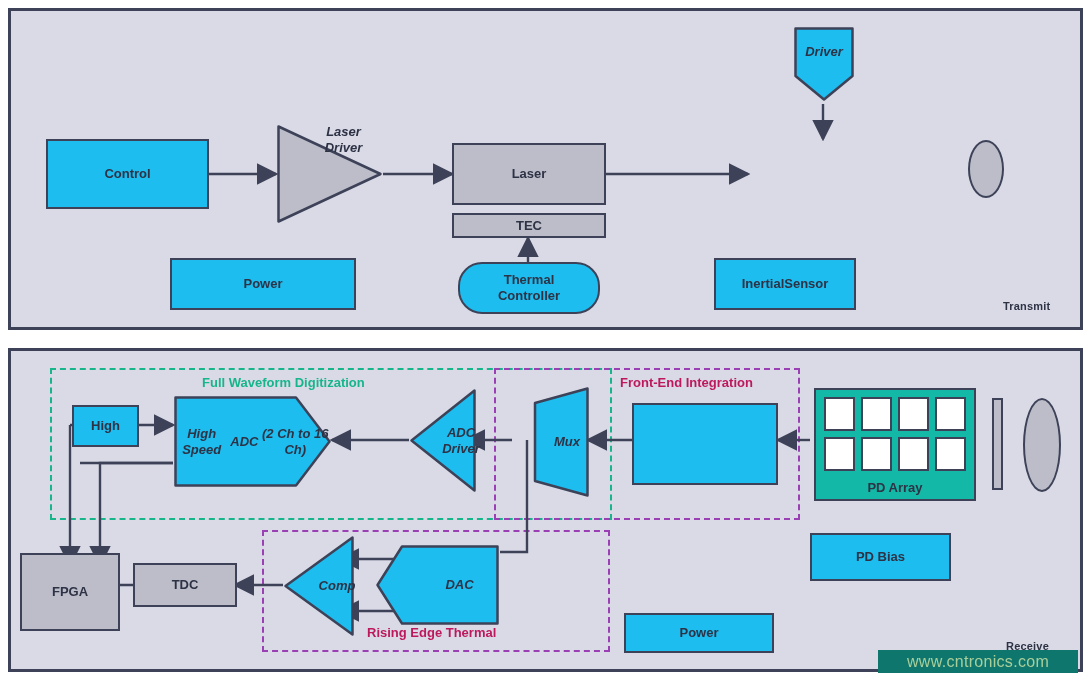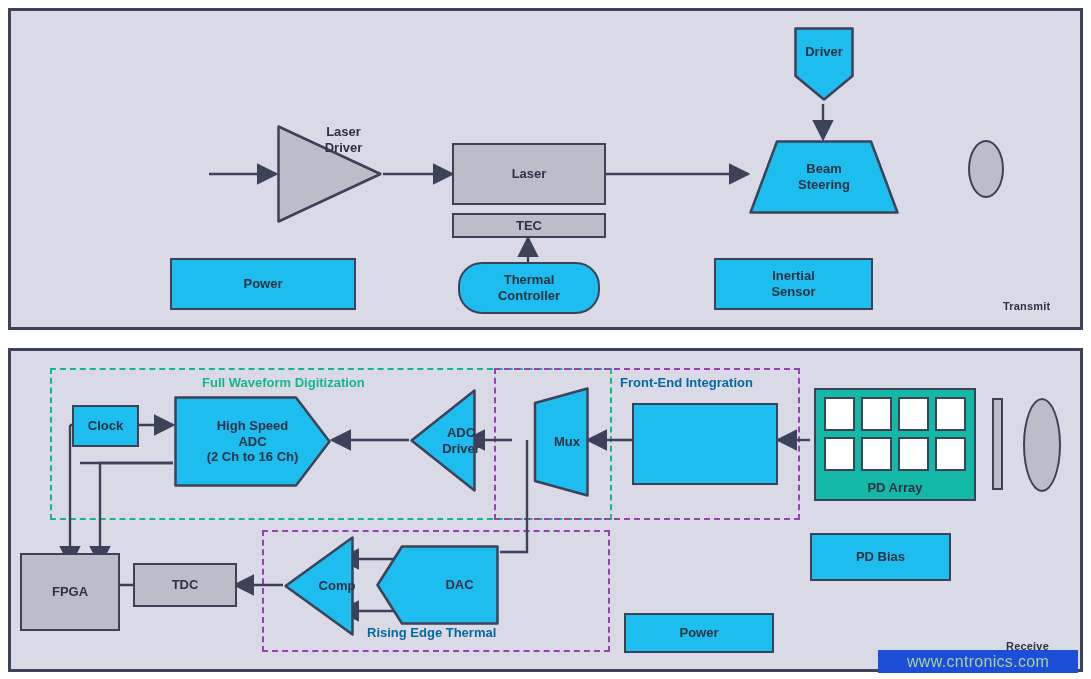--- a/index.html
+++ b/index.html
@@ -13,50 +13,50 @@
   .panel-label{position:absolute;font-size:11px;font-weight:bold;color:#2d3245;letter-spacing:.2px;}
 
   .svgl{position:absolute;left:0;top:0;width:1091px;height:679px;pointer-events:none;}
 
   .blk{position:absolute;box-sizing:border-box;border:2.5px solid #3d4258;
        display:flex;align-items:center;justify-content:center;text-align:center;
        font-size:13px;font-weight:bold;color:#2d3245;line-height:1.22;}
   .cy{background:#1dbdef;}
   .gy{background:#bcbdc9;}
 
-  .shape{position:absolute;}
+  .shape{position:absolute;font-style:italic;}
   .shape svg{display:block;overflow:visible;}
   .shape .tx{position:absolute;left:0;top:0;width:100%;height:100%;
        display:flex;align-items:center;justify-content:center;text-align:center;
        font-size:13px;font-weight:bold;color:#2d3245;line-height:1.22;}
 
   .dashbox{position:absolute;box-sizing:border-box;background:transparent;}
   .g-dash{border:2.5px dashed #17b58a;}
   .p-dash{border:2.5px dashed #9b3fb5;}
   .dash-label{position:absolute;font-size:13px;font-weight:bold;white-space:nowrap;}
   .g-lab{color:#17b58a;}
-  .p-lab{color:#0369a1;}
+  .p-lab{color:#be185d;}
 
   #pd-array-box{position:absolute;left:814px;top:388px;width:162px;height:113px;
      background:#14b8a6;border:2.5px solid #3d4258;box-sizing:border-box;}
   #pd-grid{position:absolute;left:8px;top:7px;display:grid;
      grid-template-columns:repeat(4,31px);grid-template-rows:repeat(2,34px);gap:6px;}
   .pd-cell{background:#ffffff;border:2.5px solid #3d4258;box-sizing:border-box;}
   #pd-array-label{position:absolute;left:0;bottom:4px;width:100%;text-align:center;
      font-size:13px;font-weight:bold;color:#2d3245;}
 
   #rx-filter{position:absolute;left:992px;top:398px;width:11px;height:92px;
      background:#bcbdc9;border:2.5px solid #3d4258;box-sizing:border-box;}
   #rx-lens{position:absolute;left:1023px;top:398px;width:38px;height:94px;
      background:#bcbdc9;border:2.5px solid #3d4258;border-radius:50%;box-sizing:border-box;}
   #tx-lens{position:absolute;left:968px;top:140px;width:36px;height:58px;
      background:#bcbdc9;border:2.5px solid #3d4258;border-radius:50%;box-sizing:border-box;}
 
   #watermark{position:absolute;left:878px;top:650px;width:200px;height:23px;
-     background:#1d4ed8;display:flex;align-items:center;justify-content:center;
+     background:#0f766e;display:flex;align-items:center;justify-content:center;
      font-size:16px;color:#a8cf9a;letter-spacing:.3px;}
 </style>
 </head>
 <body>
 
 <div id="root">
 
   <div class="panel" id="transmit-panel"></div>
 
   <svg class="svgl">
@@ -67,20 +67,23 @@
     </defs>
     <g stroke="#3d4258" stroke-width="2.4" fill="none">
       <line x1="209" y1="174" x2="276" y2="174" marker-end="url(#ah)"></line>
       <line x1="383" y1="174" x2="452" y2="174" marker-end="url(#ah)"></line>
       <line x1="606" y1="174" x2="748" y2="174" marker-end="url(#ah)"></line>
       <line x1="528" y1="262" x2="528" y2="238" marker-end="url(#ah)"></line>
       <line x1="823" y1="104" x2="823" y2="139" marker-end="url(#ah)"></line>
     </g>
   </svg>
 
+  <div class="blk cy" id="tx-control" style="left:46px;top:139px;width:163px;height:70px;">
+    <span>Control</span>
+  </div>
 
   <div class="shape" id="tx-laser-driver" style="left:276px;top:124px;width:107px;height:100px;">
     <svg width="107" height="100" viewBox="0 0 107 100">
       <polygon points="2.5,2.5 104.5,50 2.5,97.5" fill="#bcbdc9" stroke="#3d4258" stroke-width="2.5" stroke-linejoin="round"></polygon>
     </svg>
     <div class="tx" style="justify-content:flex-start;padding-left:14px;flex-direction:column;">
       <span>Laser</span>
       <span>Driver</span>
     </div>
   </div>
@@ -95,43 +98,34 @@
 
   <div class="blk cy" id="tx-thermal" style="left:458px;top:262px;width:142px;height:52px;flex-direction:column;border-radius:24px;">
     <span>Thermal</span>
     <span>Controller</span>
   </div>
 
   <div class="blk cy" id="tx-power" style="left:170px;top:258px;width:186px;height:52px;">
     <span>Power</span>
   </div>
 
-  <div class="blk cy" id="tx-inertial" style="left:714px;top:258px;width:159px;height:52px;flex-direction:column;">
+  <div class="blk cy" id="tx-inertial" style="left:714px;top:258px;width:142px;height:52px;flex-direction:row;">
     <span>Inertial</span>
     <span>Sensor</span>
   </div>
 
   <div class="shape" id="tx-driver" style="left:793px;top:26px;width:62px;height:76px;">
     <svg width="62" height="76" viewBox="0 0 62 76">
       <polygon points="2.5,2.5 59.5,2.5 59.5,50 31,73.5 2.5,50" fill="#1dbdef" stroke="#3d4258" stroke-width="2.5" stroke-linejoin="round"></polygon>
     </svg>
     <div class="tx" style="align-items:flex-start;padding-top:18px;">
       <span>Driver</span>
     </div>
   </div>
 
-  <div class="shape" id="tx-beam-steering" style="left:748px;top:139px;width:152px;height:76px;">
-    <svg width="152" height="76" viewBox="0 0 152 76">
-      <polygon points="29,2.5 123,2.5 149.5,73.5 2.5,73.5" fill="#1dbdef" stroke="#3d4258" stroke-width="2.5" stroke-linejoin="round"></polygon>
-    </svg>
-    <div class="tx" style="flex-direction:column;">
-      <span>Beam</span>
-      <span>Steering</span>
-    </div>
-  </div>
 
   <div id="tx-lens"></div>
 
   <div class="panel-label" style="left:1003px;top:300px;">Transmit</div>
 
   <div class="panel" id="receive-panel"></div>
 
   <div class="dashbox g-dash" id="grp-full-waveform" style="left:50px;top:368px;width:562px;height:152px;"></div>
   <div class="dash-label g-lab" style="left:186px;top:375px;padding-left:16px;">Full Waveform Digitization</div>
 
@@ -167,28 +161,28 @@
 
       <line x1="395" y1="559" x2="340" y2="559" marker-end="url(#ah)"></line>
 
       <line x1="395" y1="611" x2="340" y2="611" marker-end="url(#ah)"></line>
 
       <path d="M527 440 L527 552 L500 552"></path>
     </g>
   </svg>
 
   <div class="blk cy" id="rx-clock" style="left:72px;top:405px;width:67px;height:42px;">
-    <span>Clock</span>
+    <span>High</span>
   </div>
 
   <div class="shape" id="rx-hsadc" style="left:173px;top:395px;width:159px;height:93px;">
     <svg width="159" height="93" viewBox="0 0 159 93">
       <polygon points="2.5,2.5 123,2.5 156.5,46.5 123,90.5 2.5,90.5" fill="#1dbdef" stroke="#3d4258" stroke-width="2.5" stroke-linejoin="round"></polygon>
     </svg>
-    <div class="tx" style="flex-direction:column;padding-right:24px;">
+    <div class="tx" style="flex-direction:row;padding-right:24px;">
       <span>High Speed</span>
       <span>ADC</span>
       <span>(2 Ch to 16 Ch)</span>
     </div>
   </div>
 
   <div class="shape" id="rx-adc-driver" style="left:409px;top:388px;width:68px;height:105px;">
     <svg width="68" height="105" viewBox="0 0 68 105">
       <polygon points="65.5,2.5 65.5,102.5 2.5,52.5" fill="#1dbdef" stroke="#3d4258" stroke-width="2.5" stroke-linejoin="round"></polygon>
     </svg>

